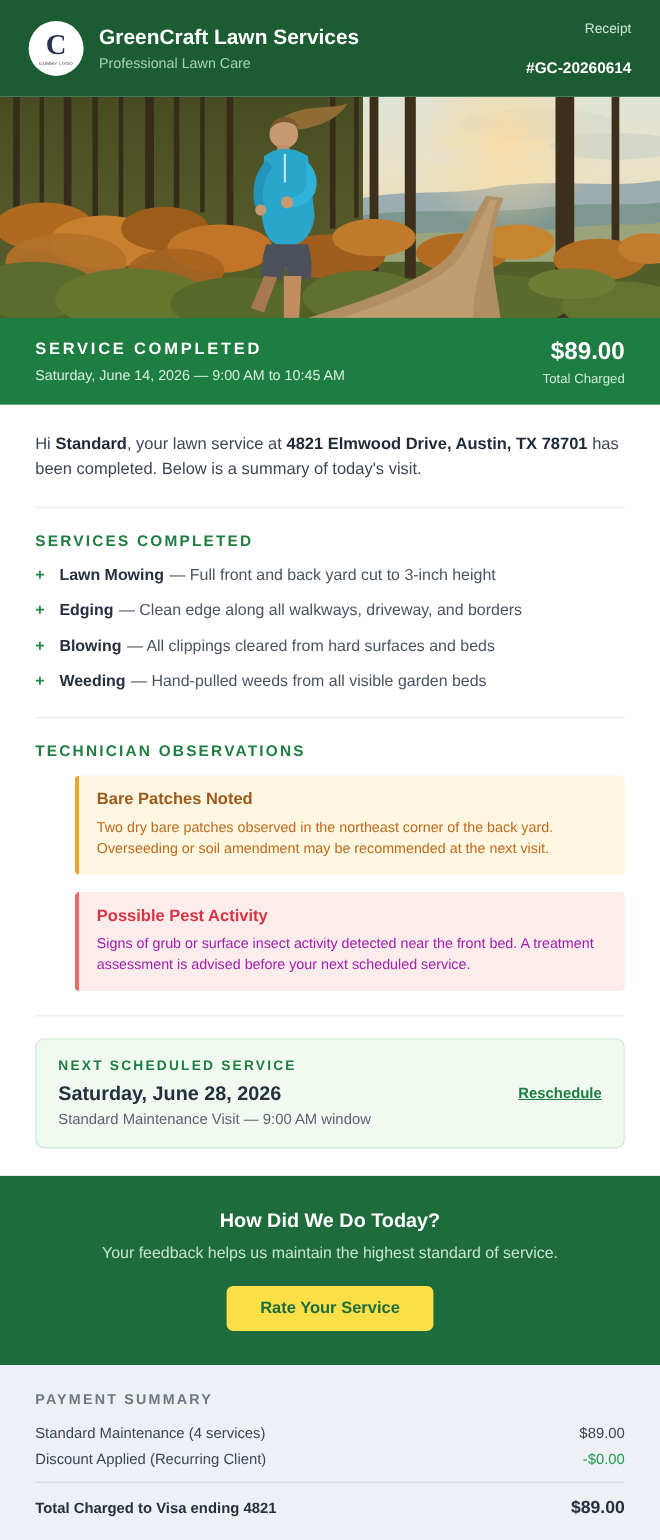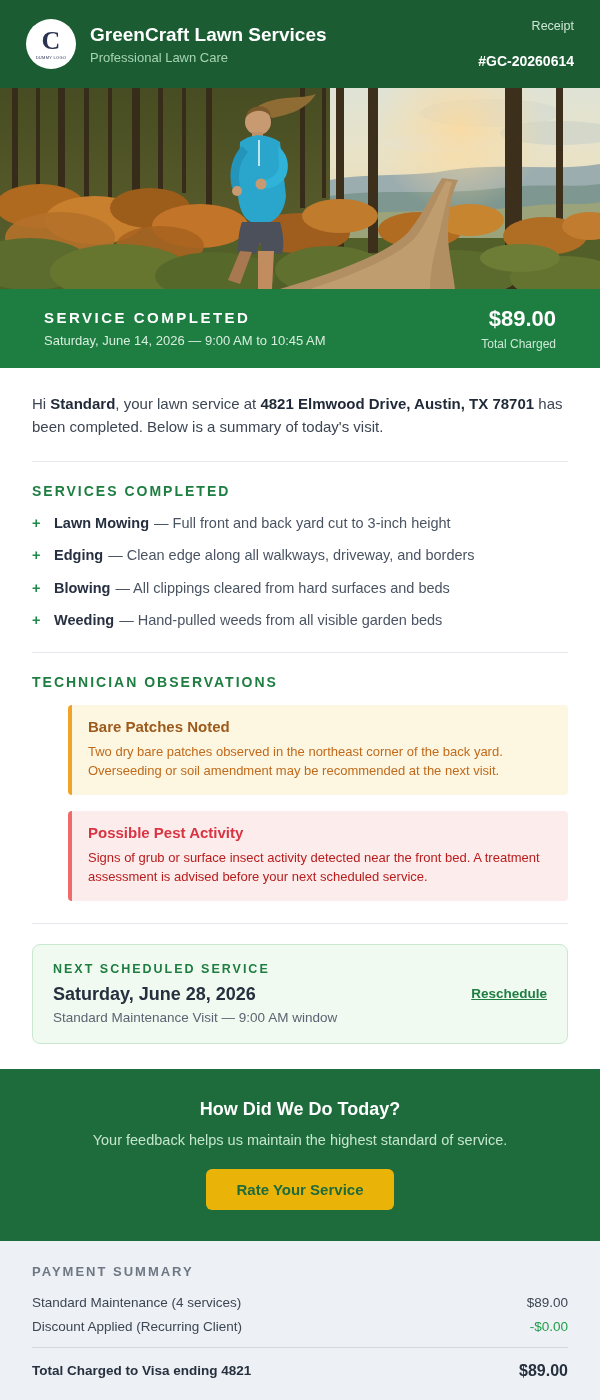--- a/index.html
+++ b/index.html
@@ -32,21 +32,21 @@
   .receipt-label { color:#cde7d5; font-size:12.5px; }
   .receipt-number { color:#ffffff; font-size:14px; font-weight:bold; margin-top:20px; }
 
   
   .hero { height:201px; flex:0 0 auto; line-height:0; overflow:hidden; }
   .hero svg { display:block; }
 
   
   .banner {
     background:#1e7d41; height:79px; flex:0 0 auto;
-    display:flex; align-items:center; justify-content:space-between; padding:0 44px;
+    display:flex; align-items:center; justify-content:space-between; padding:0 32px;
   }
   .banner-title { color:#ffffff; font-size:15px; font-weight:bold; letter-spacing:2.5px; }
   .banner-datetime { color:#d7eedd; font-size:13px; margin-top:7px;text-align:center; }
   .banner-amount { color:#ffffff; font-size:22px; font-weight:bold; text-align:right; }
   .banner-amount-label { color:#cbe9d4; font-size:12px; margin-top:5px; text-align:right; }
 
   
   .content { background:#ffffff; padding:0 32px; flex:0 0 auto; }
   .intro { padding:24px 0 22px 0; font-size:15px; line-height:1.55; color:#3d4653; }
   .intro b { color:#1f2937; }
@@ -62,42 +62,42 @@
   .svc-list { padding-bottom:8px; }
 
   .alert { border-radius:4px; padding:13px 16px 14px 16px; margin-bottom:16px;margin-left:36px; }
   .alert-warning { background:#fdf6e0; border-left:4px solid #f0a32a; }
   .alert-danger  { background:#fdecec; border-left:4px solid #ef6a6a; }
   .alert-title { font-size:15px; font-weight:bold; margin-bottom:7px; }
   .alert-warning .alert-title { color:#9c5a1d; }
   .alert-danger  .alert-title { color:#d93442; }
   .alert-body { font-size:13px; line-height:1.5; }
   .alert-warning .alert-body { color:#c06a1c; }
-  .alert-danger  .alert-body { color:#b91c1c; }
+  .alert-danger  .alert-body { color:#a21caf; }
   .alerts { padding-bottom:6px; }
 
   .next-card {
     background:#f0faf1; border:1px solid #c9e8cf; border-radius:8px;
     margin:20px 0 25px 0; padding:17px 20px 18px 20px;
     display:flex; align-items:center; justify-content:space-between;
   }
   .next-heading { color:#1e7d41; font-size:12.5px; font-weight:bold; letter-spacing:2px; }
   .next-date { color:#26303e; font-size:18px; font-weight:bold; margin-top:8px; }
   .next-detail { color:#5b6571; font-size:13.5px; margin-top:5px; }
   .reschedule-link { color:#1e7d41; font-size:13.5px; font-weight:bold; text-decoration:underline; cursor:pointer; }
 
   
   .cta {
     background:#1e6b3c; flex:0 0 auto; height:172px;
     display:flex; flex-direction:column; align-items:center; justify-content:center; text-align:center;
   }
   .cta-title { color:#ffffff; font-size:18px; font-weight:bold; }
   .cta-subtitle { color:#c4e6cd; font-size:14.5px; margin-top:12px; }
   .cta-button {
-    background:#eab308; color:#1e6b3c; font-size:15px; font-weight:bold;
+    background:#fde047; color:#1e6b3c; font-size:15px; font-weight:bold;
     border:none; border-radius:6px; padding:12px 30px; margin-top:21px; cursor:pointer;
     font-family:inherit;
   }
 
   
   .payment { background:#edf0f4; padding:23px 32px 26px 32px; flex:0 0 auto; }
   .payment-heading { color:#6e7784; font-size:13px; font-weight:bold; letter-spacing:2px; margin-bottom:16px; }
   .pay-row { display:flex; justify-content:space-between; font-size:13.5px; color:#3d4653; margin-bottom:9px; }
   .pay-row .pay-value { color:#3d4653; }
   .pay-row.discount .pay-value { color:#1e9e4a; }

